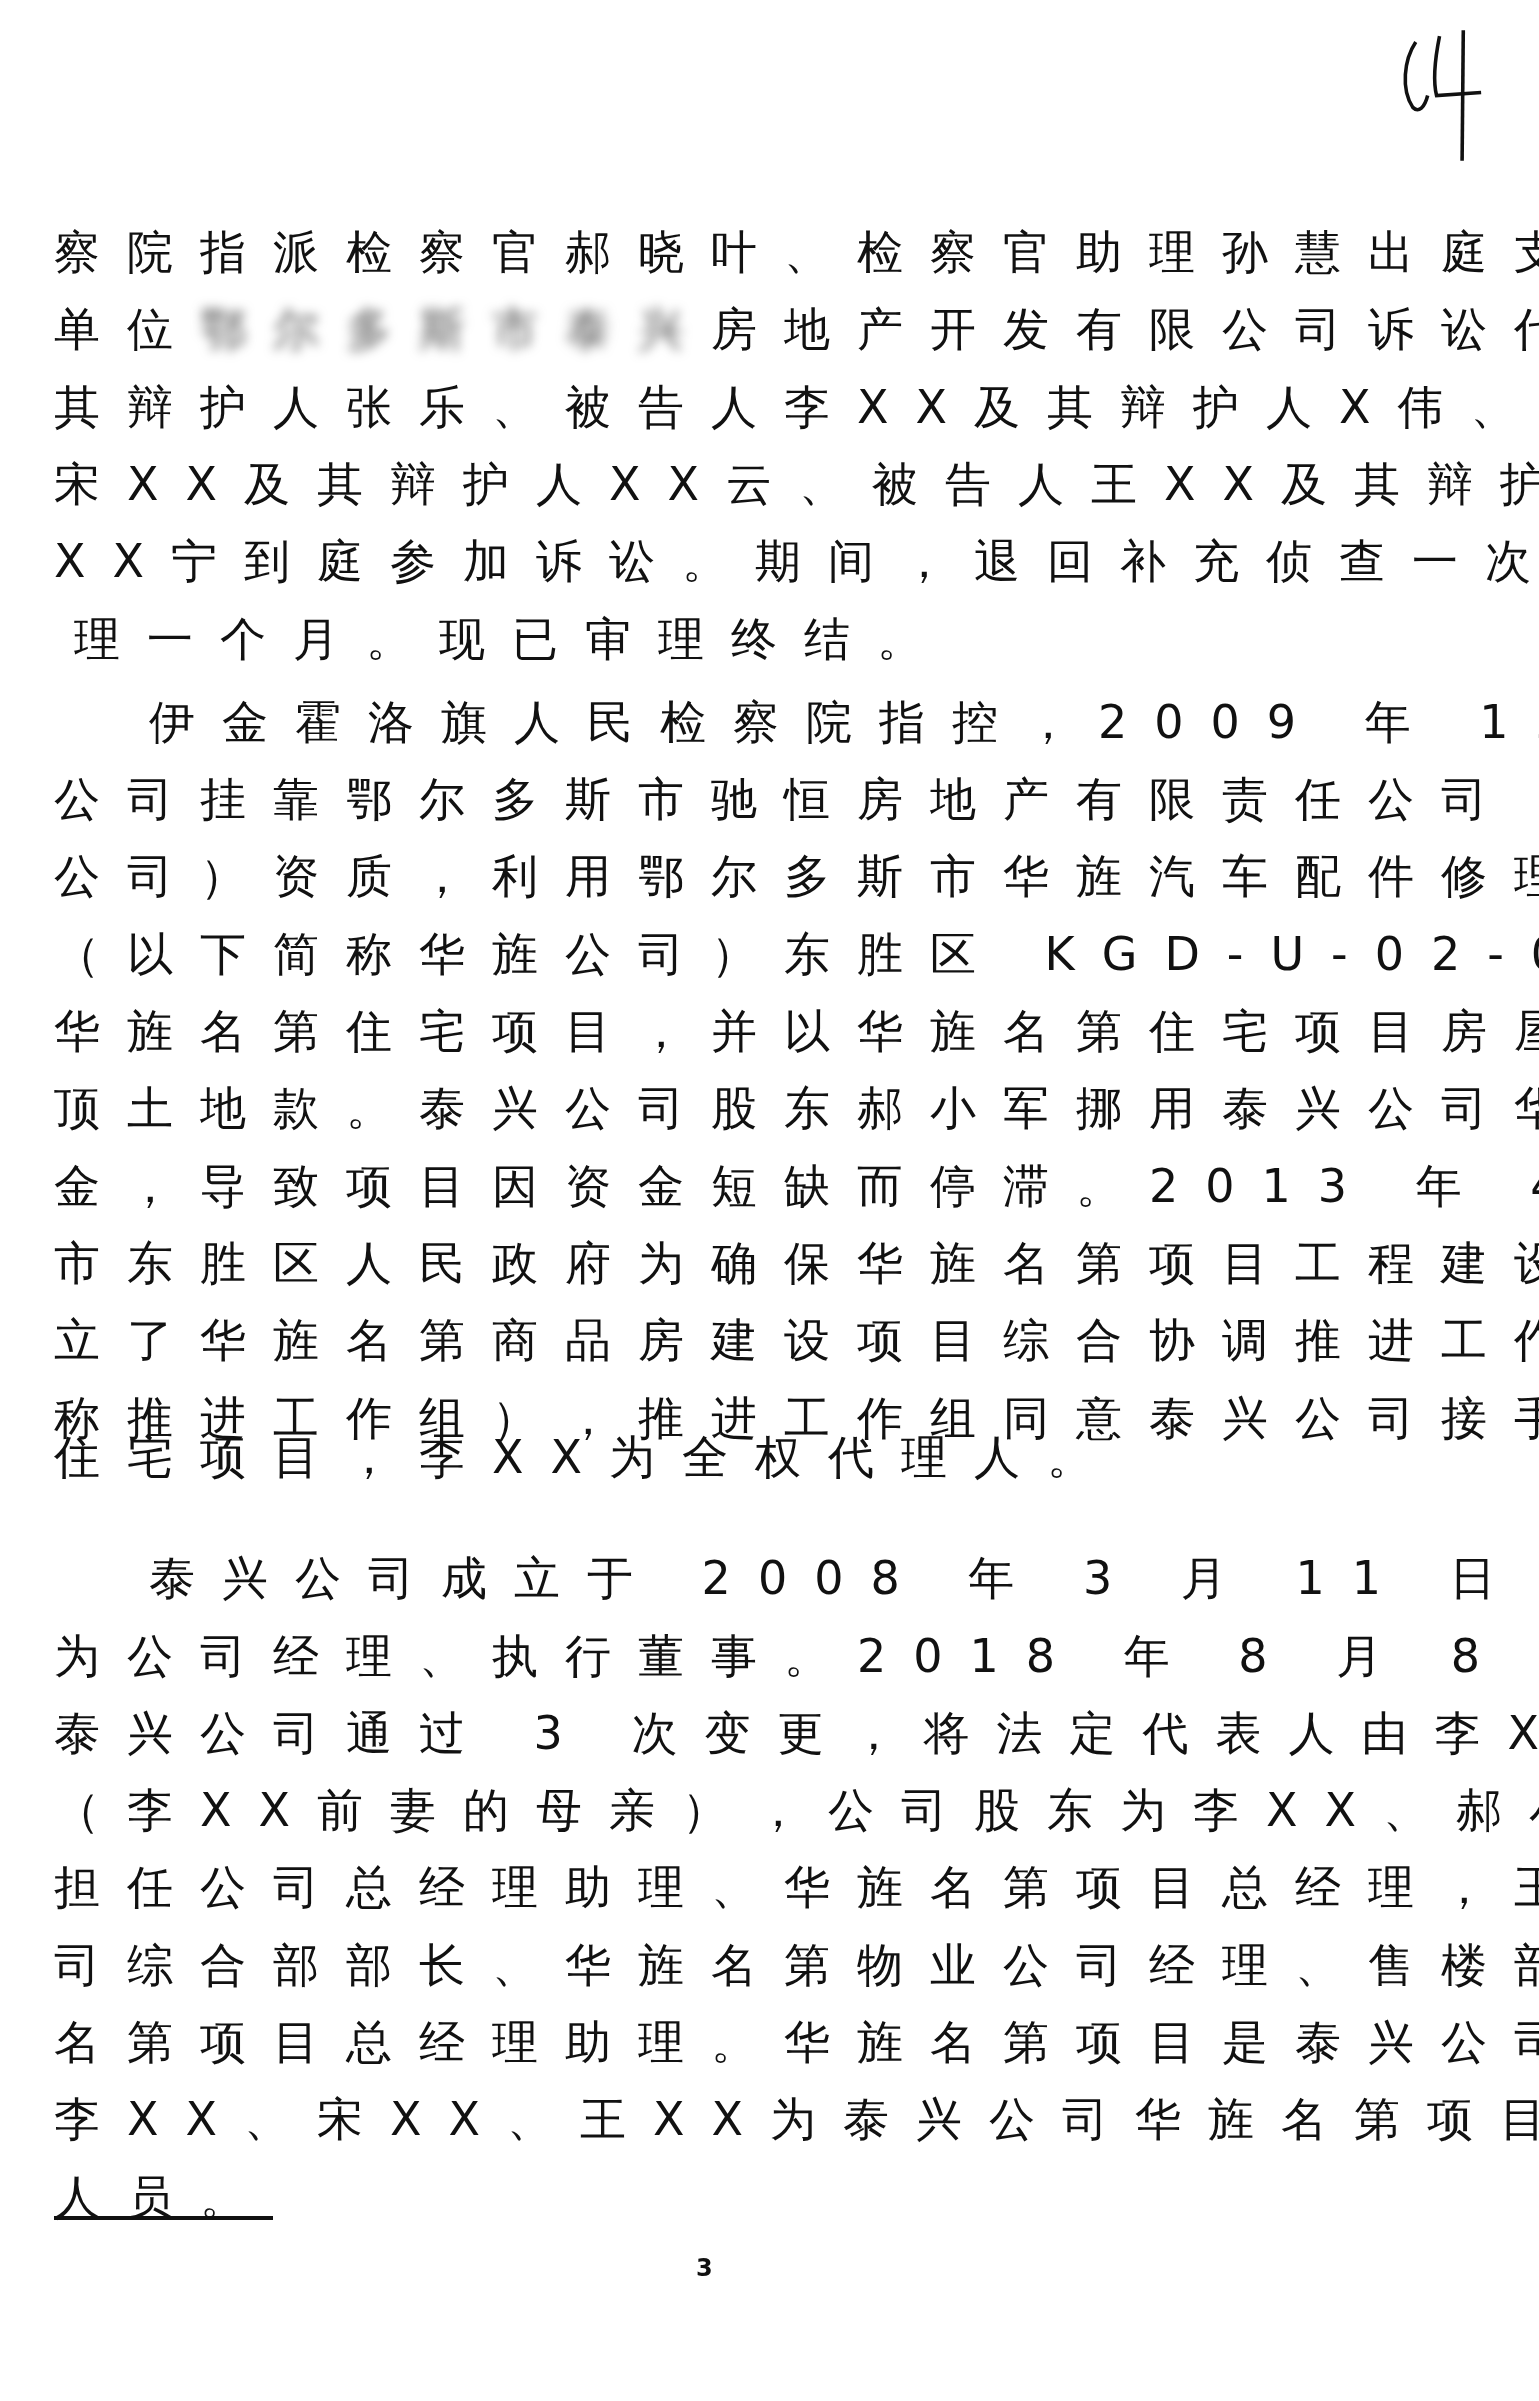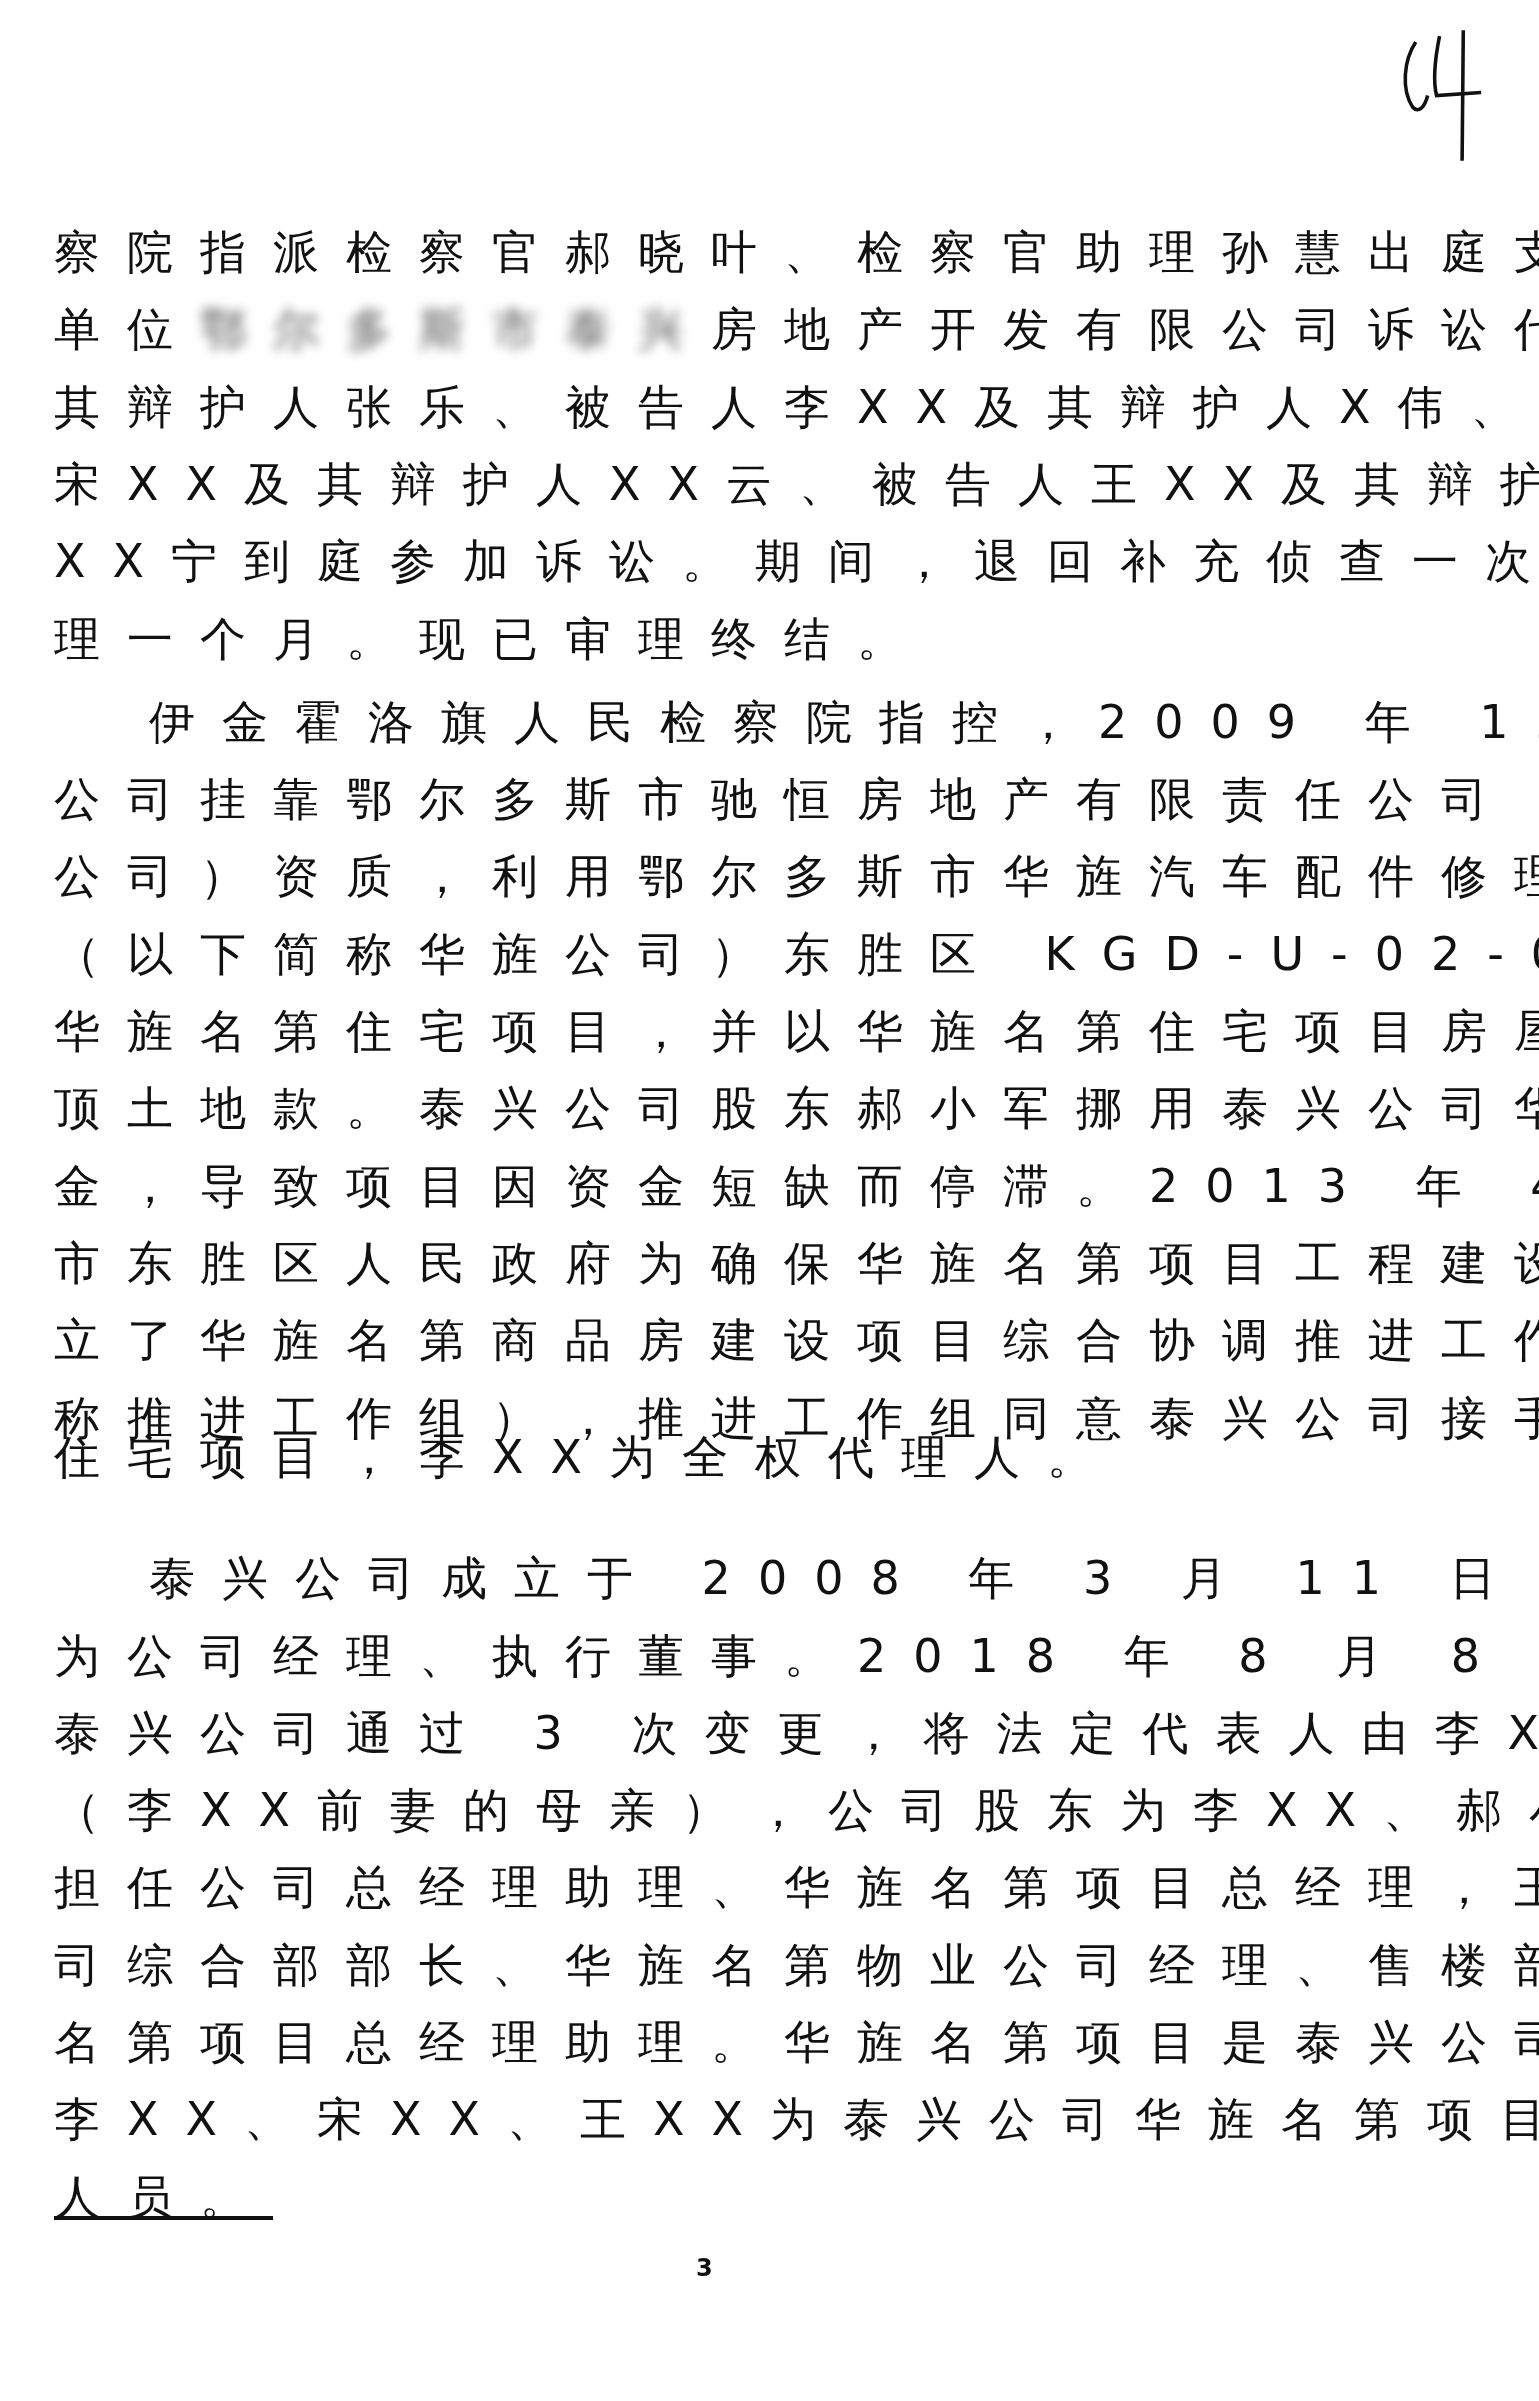--- a/index.html
+++ b/index.html
@@ -20,21 +20,21 @@
   <path d="M80 20 C 70 70, 70 100, 75 120 L 150 115" stroke="#111" stroke-width="6" fill="none"></path>
   <path d="M120 10 L 118 230" stroke="#111" stroke-width="6" fill="none"></path>
 </svg>
 
 <div id="doc">
     <div class="line" style="top: 220px;">察院指派检察官郝晓叶、检察官助理孙慧出庭支持公诉。被告</div>
     <div class="line" style="top: 297px;"><span>单位</span><span class="blur">鄂尔多斯市泰兴</span><span>房地产开发有限公司诉讼代表人李玉峰及</span></div>
     <div class="line" style="top: 375px;">其辩护人张乐、被告人李XX及其辩护人X伟、X新、被告人</div>
     <div class="line" style="top: 452px;">宋XX及其辩护人XX云、被告人王XX及其辩护人XX华、</div>
     <div class="line" style="top: 529px;">XX宁到庭参加诉讼。期间，退回补充侦查一次，本案延期审</div>
-    <div class="line" style="top: 607px;">理一个月。现已审理终结。</div>
+    <div class="line" style="top: 607px; margin-left: 20px;">理一个月。现已审理终结。</div>
     <div class="line ind" style="top: 690px;">伊金霍洛旗人民检察院指控，2009 年 12 月，被告单位泰兴</div>
     <div class="line" style="top: 767px;">公司挂靠鄂尔多斯市驰恒房地产有限责任公司（以下简称驰恒</div>
     <div class="line" style="top: 844px;">公司）资质，利用鄂尔多斯市华旌汽车配件修理有限责任公司</div>
     <div class="line" style="top: 922px;">（以下简称华旌公司）东胜区 KGD-U-02-02 土地，开发东胜区</div>
     <div class="line" style="top: 999px;">华旌名第住宅项目，并以华旌名第住宅项目房屋给华旌公司抵</div>
     <div class="line" style="top: 1076px;">顶土地款。泰兴公司股东郝小军挪用泰兴公司华旌名第项目资</div>
     <div class="line" style="top: 1154px;">金，导致项目因资金短缺而停滞。2013 年 4 月 12 日，鄂尔多斯</div>
     <div class="line" style="top: 1231px;">市东胜区人民政府为确保华旌名第项目工程建设快速推进，成</div>
     <div class="line" style="top: 1308px;">立了华旌名第商品房建设项目综合协调推进工作领导小组（简</div>
     <div class="line" style="top: 1386px;">称推进工作组），推进工作组同意泰兴公司接手经营华旌名第</div>

